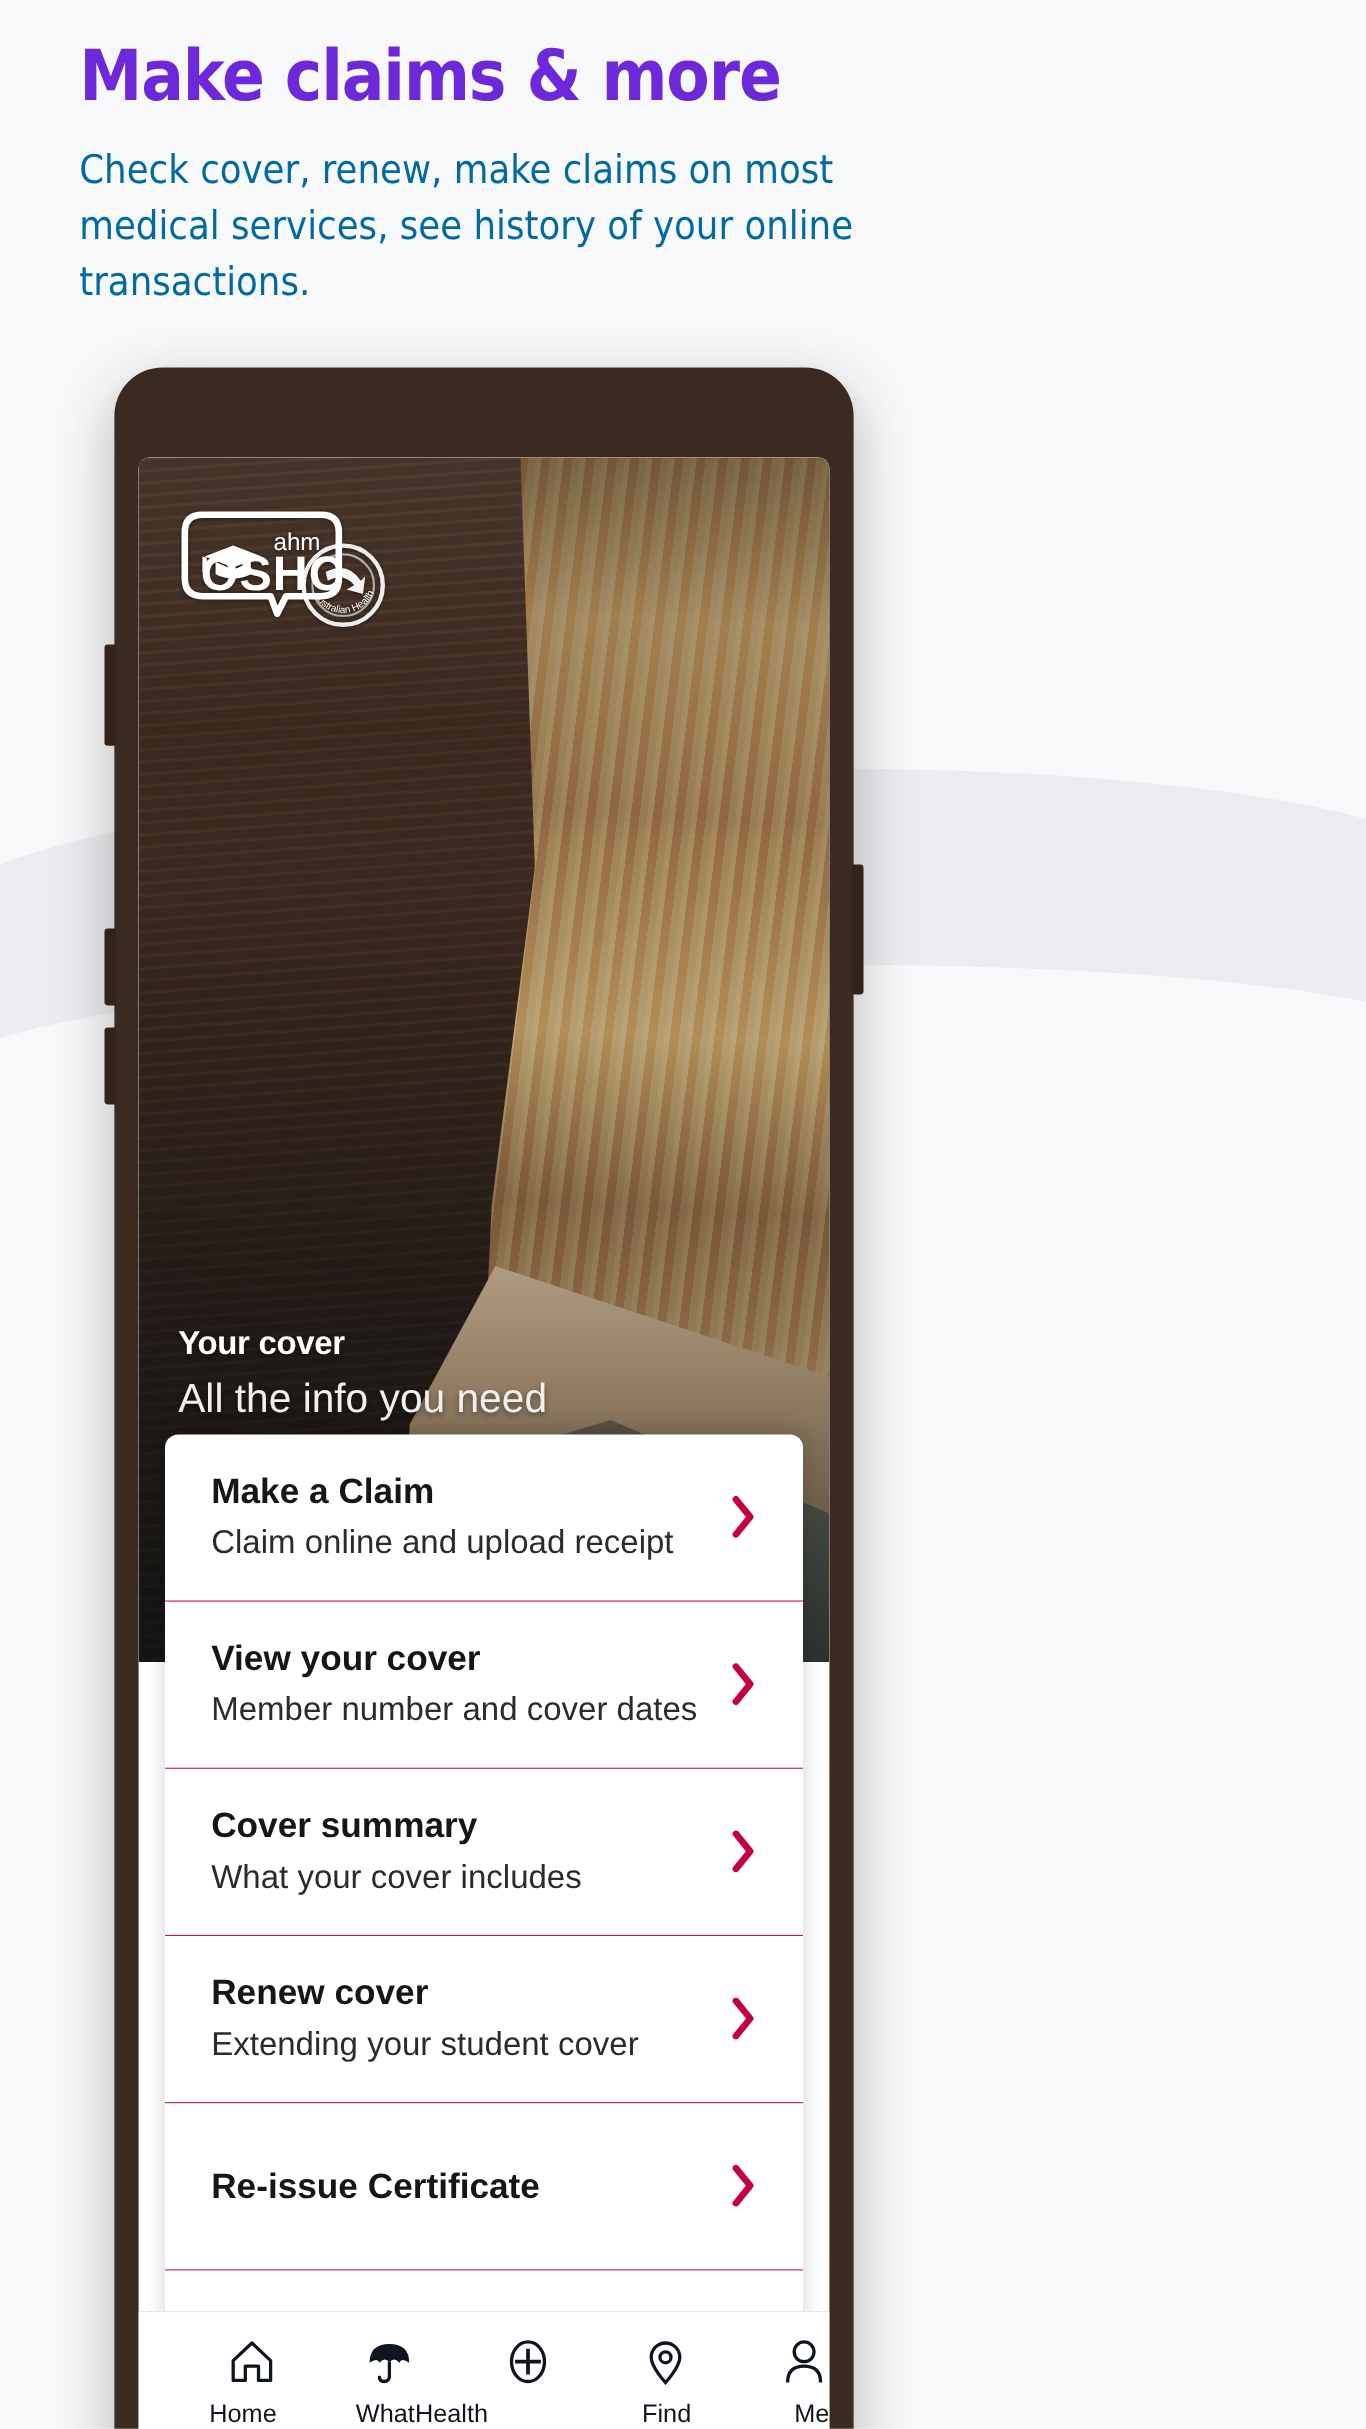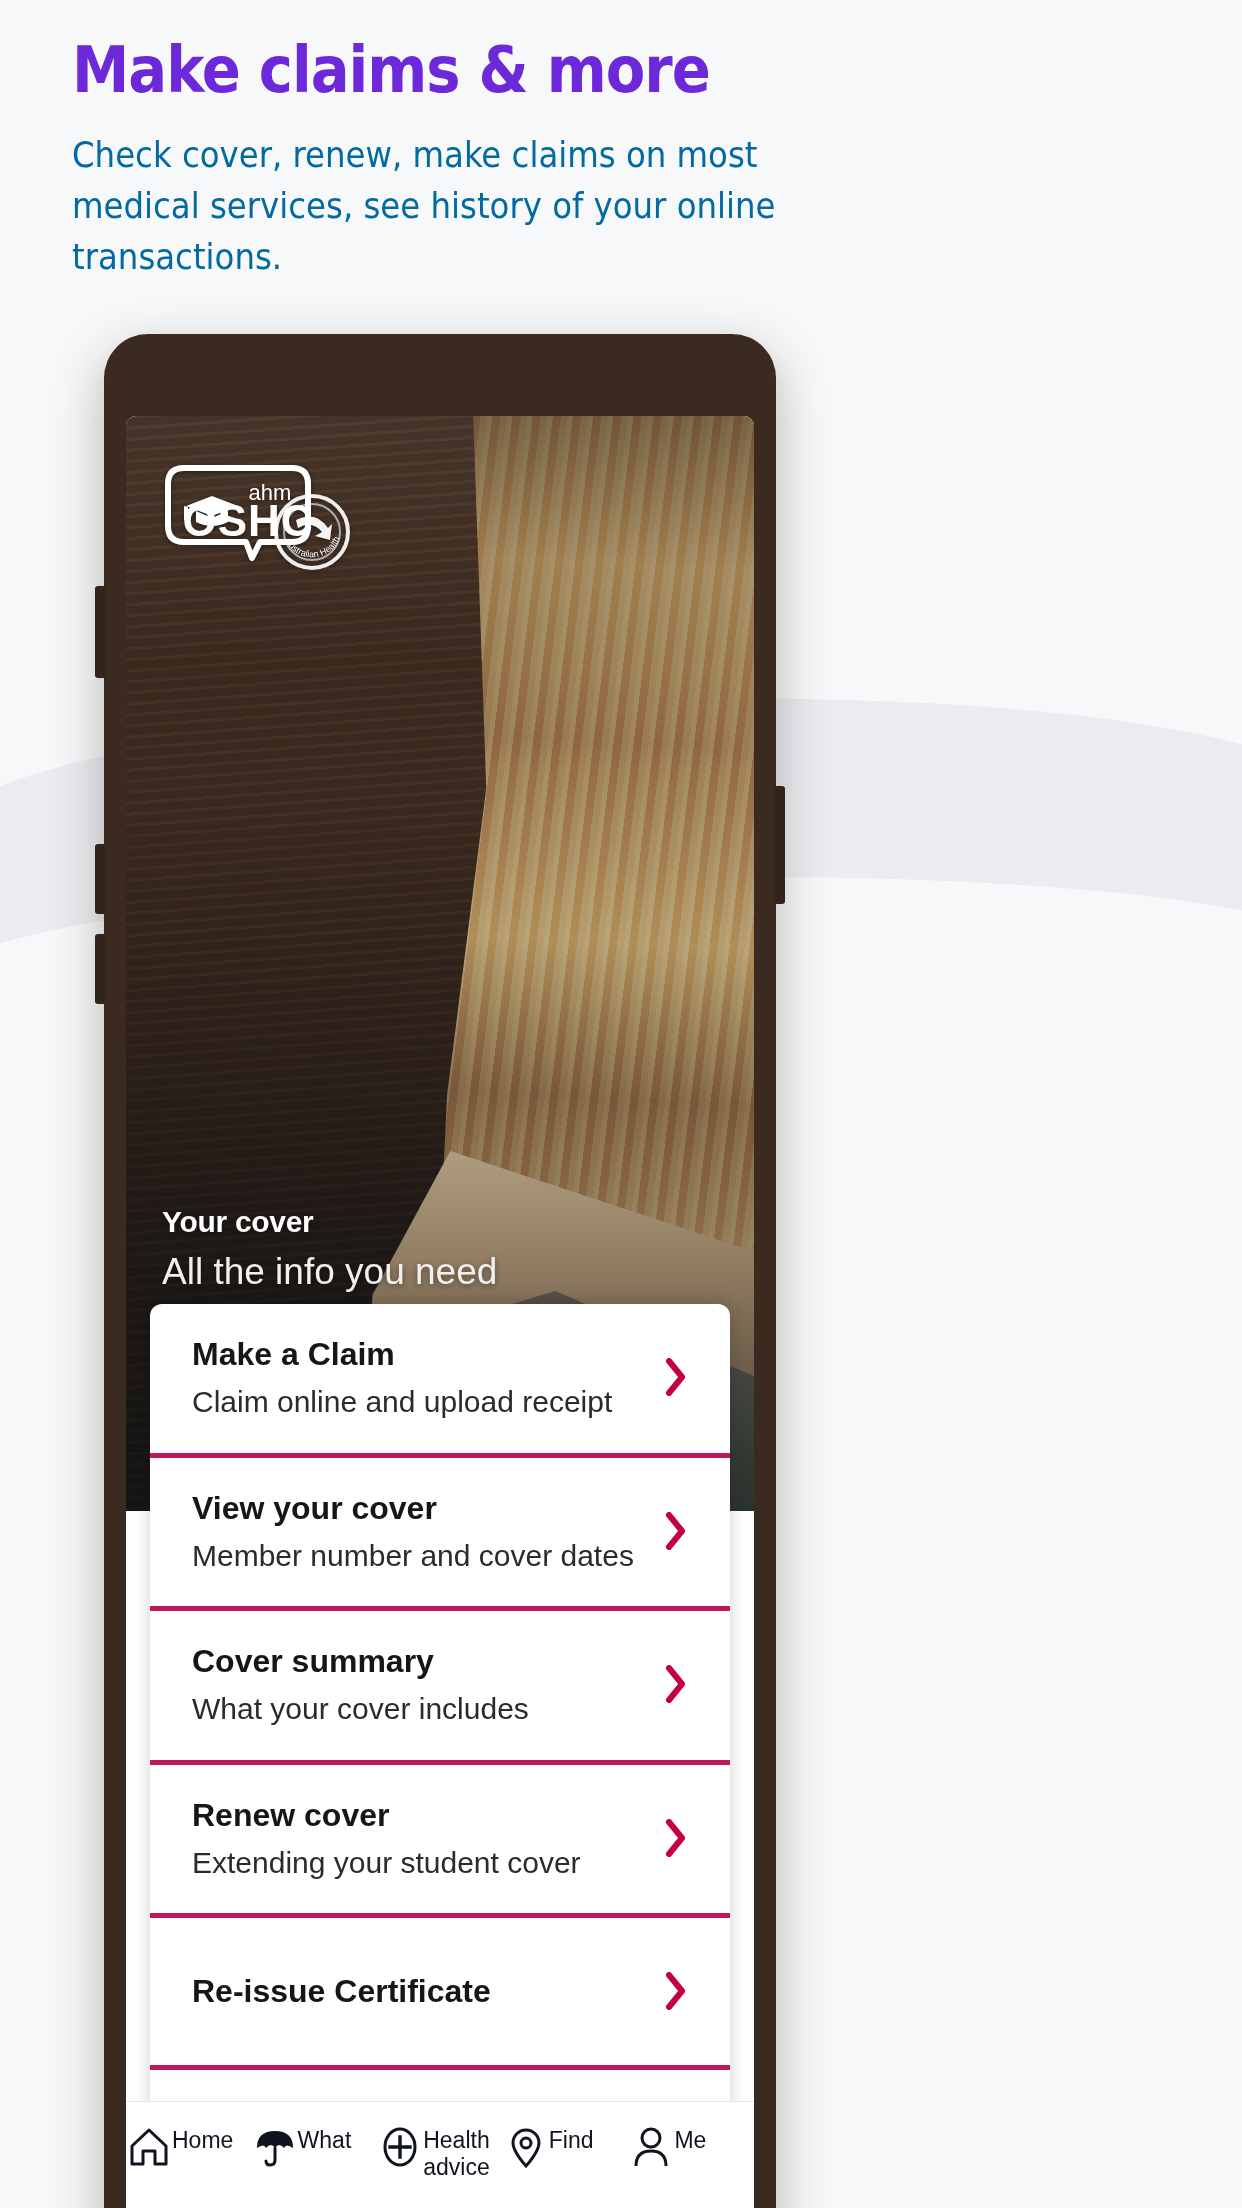--- a/index.html
+++ b/index.html
@@ -133,38 +133,38 @@
   
   .card{
     position:absolute; left:24px; right:24px; top:888px;
     background:#fff; border-radius:12px 12px 0 0;
     box-shadow:0 -2px 18px rgba(0,0,0,.18);
     overflow:hidden;
   }
   .row{
     position:relative; display:flex; align-items:center;
     padding:30px 34px 32px 42px; min-height:152px;
-    border-bottom:5px solid #be185d; cursor:pointer;
+    border-bottom:1px solid #be185d; cursor:pointer;
   }
   .row:first-child{ border-top:none; }
   .row-txt{ flex:1; }
   .row-title{ font-size:32px; font-weight:700; color:#161616; line-height:1.25;}
   .row-sub{ margin-top:9px; font-size:30px; font-weight:400; color:#2b2b2b; line-height:1.25;}
   .chev{ width:40px; text-align:center; font-size:40px; font-weight:700;
          color:#c4003f; line-height:1; }
   .chev svg{ display:block; margin:0 auto; }
 
   
   .bottom-nav{
     position:absolute; left:0; right:0; bottom:0; height:132px;
     background:#fff; display:flex; align-items:flex-start; justify-content:space-around;
     padding-top:18px; box-shadow:0 -1px 0 #e6e6e6;
     z-index:9;
   }
-  .nav-item{ display:flex; align-items:flex-start;
+  .nav-item{ display:flex; flex-direction:column; align-items:flex-end;
              width:20%; cursor:pointer; }
   .nav-item .ico{ height:54px; display:flex; align-items:center; justify-content:center;}
   .nav-item .lbl{ margin-top:7px; font-size:23px; color:#10141f; font-weight:400;}
 </style>
 </head>
 <body>
 
 <div class="bg-band"></div>
 <div class="bg-band2"></div>
 

